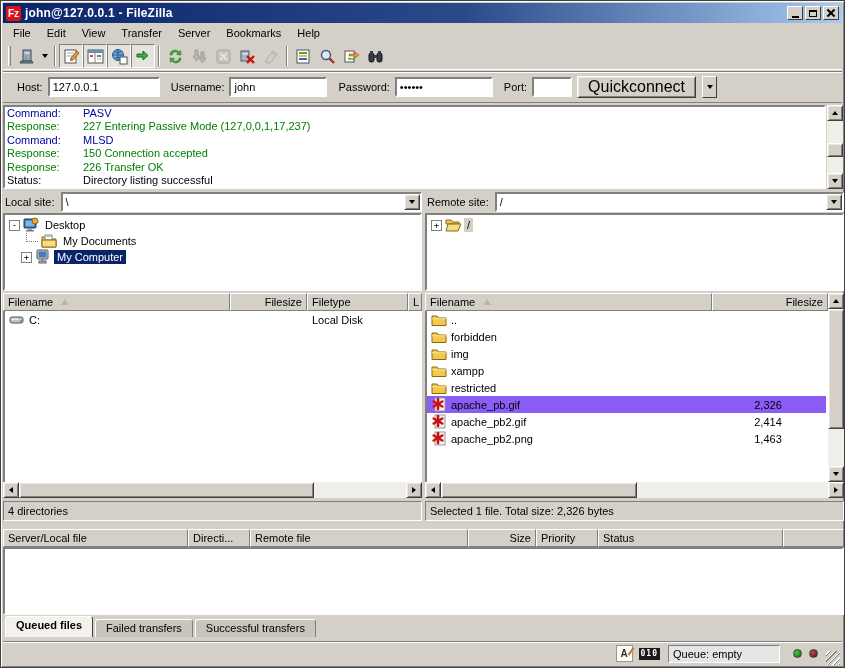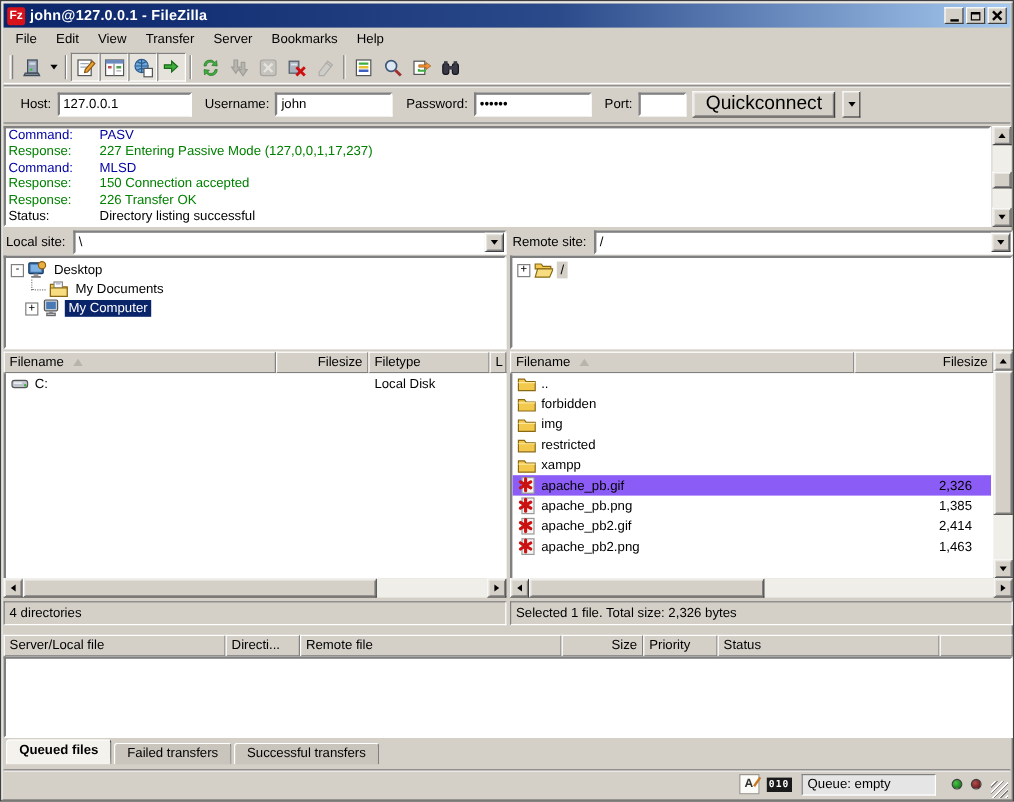--- a/index.html
+++ b/index.html
@@ -99,21 +99,21 @@
   .col-head { position:absolute; top:0; left:0; right:0; height:18px; display:flex; background:#d4d0c8; }
   .col { background:#d4d0c8; border:1px solid; border-color:#ffffff #808080 #808080 #ffffff;
     padding:1px 4px; display:flex; align-items:center; overflow:hidden; white-space:nowrap; }
   .col .sort { margin-left:8px; width:0; height:0; border-left:4px solid transparent; border-right:4px solid transparent; border-bottom:6px solid #b8b4ac; }
   .col.num { justify-content:flex-end; }
   .list-body { position:absolute; left:0; background:#fff; border-left:2px solid #808080; border-right:2px solid #fff; overflow:hidden; }
   .file-row { display:flex; align-items:center; height:17px; white-space:nowrap; padding-left:4px; }
   .file-row.sel { background:#8b5cf6; }
   .file-icon { width:16px; height:16px; margin-right:4px; flex:0 0 16px; position:relative; }
   .fname { flex:1; overflow:hidden; }
-  .fsize { text-align:right; padding-right:16px; }
+  .fsize { text-align:center; padding-right:16px; }
   .panel-status { position:absolute; left:0; right:0; height:20px; background:#d4d0c8;
     border:1px solid; border-color:#808080 #ffffff #ffffff #808080; display:flex; align-items:center; padding-left:4px; }
 
   
   #queue { position:absolute; top:528px; left:2px; width:841px; height:86px; }
   #queue-body { position:absolute; top:18px; left:0; right:0; bottom:0; background:#fff;
     border:2px solid; border-color:#808080 #ffffff #ffffff #808080; }
 
   
   #tabs { position:absolute; top:615px; left:4px; height:21px; display:flex; align-items:flex-end; }
@@ -482,29 +482,29 @@
               <path d="M1 6.8 L15 6.8" stroke="#fbe89a"></path>
             </svg></span>
         <span class="fname">img</span>
         <span class="fsize" style="width:100px"></span>
       </div>
       <div class="file-row">
         <span class="file-icon"><svg width="16" height="16" viewBox="0 0 16 16">
               <path d="M1 4 L6 4 L7.5 6 L15 6 L15 13.5 L1 13.5 Z" fill="#f2c94c" stroke="#8a6914"></path>
               <path d="M1 6.8 L15 6.8" stroke="#fbe89a"></path>
             </svg></span>
-        <span class="fname">restricted</span>
+        <span class="fname">xampp</span>
         <span class="fsize" style="width:100px"></span>
       </div>
       <div class="file-row">
         <span class="file-icon"><svg width="16" height="16" viewBox="0 0 16 16">
               <path d="M1 4 L6 4 L7.5 6 L15 6 L15 13.5 L1 13.5 Z" fill="#f2c94c" stroke="#8a6914"></path>
               <path d="M1 6.8 L15 6.8" stroke="#fbe89a"></path>
             </svg></span>
-        <span class="fname">xampp</span>
+        <span class="fname">restricted</span>
         <span class="fsize" style="width:100px"></span>
       </div>
       <div class="file-row sel">
         <span class="file-icon"><svg width="16" height="16" viewBox="0 0 16 16">
               <rect x="4" y="1" width="10" height="13" fill="#f4f4f4" stroke="#999"></rect>
               <g stroke="#cc1111" stroke-width="2.6" stroke-linecap="round">
                 <line x1="7" y1="2" x2="7" y2="12"></line>
                 <line x1="2.7" y1="4.5" x2="11.3" y2="9.5"></line>
                 <line x1="11.3" y1="4.5" x2="2.7" y2="9.5"></line>
               </g>
@@ -514,44 +514,32 @@
       </div>
       <div class="file-row">
         <span class="file-icon"><svg width="16" height="16" viewBox="0 0 16 16">
               <rect x="4" y="1" width="10" height="13" fill="#f4f4f4" stroke="#999"></rect>
               <g stroke="#cc1111" stroke-width="2.6" stroke-linecap="round">
                 <line x1="7" y1="2" x2="7" y2="12"></line>
                 <line x1="2.7" y1="4.5" x2="11.3" y2="9.5"></line>
                 <line x1="11.3" y1="4.5" x2="2.7" y2="9.5"></line>
               </g>
             </svg></span>
-        <span class="fname">apache_pb.png</span>
-        <span class="fsize" style="width:100px">1,385</span>
+        <span class="fname">apache_pb2.gif</span>
+        <span class="fsize" style="width:100px">2,414</span>
       </div>
       <div class="file-row">
         <span class="file-icon"><svg width="16" height="16" viewBox="0 0 16 16">
               <rect x="4" y="1" width="10" height="13" fill="#f4f4f4" stroke="#999"></rect>
               <g stroke="#cc1111" stroke-width="2.6" stroke-linecap="round">
                 <line x1="7" y1="2" x2="7" y2="12"></line>
                 <line x1="2.7" y1="4.5" x2="11.3" y2="9.5"></line>
                 <line x1="11.3" y1="4.5" x2="2.7" y2="9.5"></line>
               </g>
             </svg></span>
-        <span class="fname">apache_pb2.gif</span>
-        <span class="fsize" style="width:100px">2,414</span>
-      </div>
-      <div class="file-row">
-        <span class="file-icon"><svg width="16" height="16" viewBox="0 0 16 16">
-              <rect x="4" y="1" width="10" height="13" fill="#f4f4f4" stroke="#999"></rect>
-              <g stroke="#cc1111" stroke-width="2.6" stroke-linecap="round">
-                <line x1="7" y1="2" x2="7" y2="12"></line>
-                <line x1="2.7" y1="4.5" x2="11.3" y2="9.5"></line>
-                <line x1="11.3" y1="4.5" x2="2.7" y2="9.5"></line>
-              </g>
-            </svg></span>
         <span class="fname">apache_pb2.png</span>
         <span class="fsize" style="width:100px">1,463</span>
       </div>
     </div>
     <div class="vscroll" style="top:0; right:0; left:auto; height:189px; width:16px; position:absolute;">
       <div class="sb-btn" style="top:0; left:0;">
           <span class="tri-up"></span>
         </div>
       <div class="sb-thumb" style="top:16px; left:0; width:16px; height:120px;"></div>
       <div class="sb-btn" style="bottom:0; left:0;">

